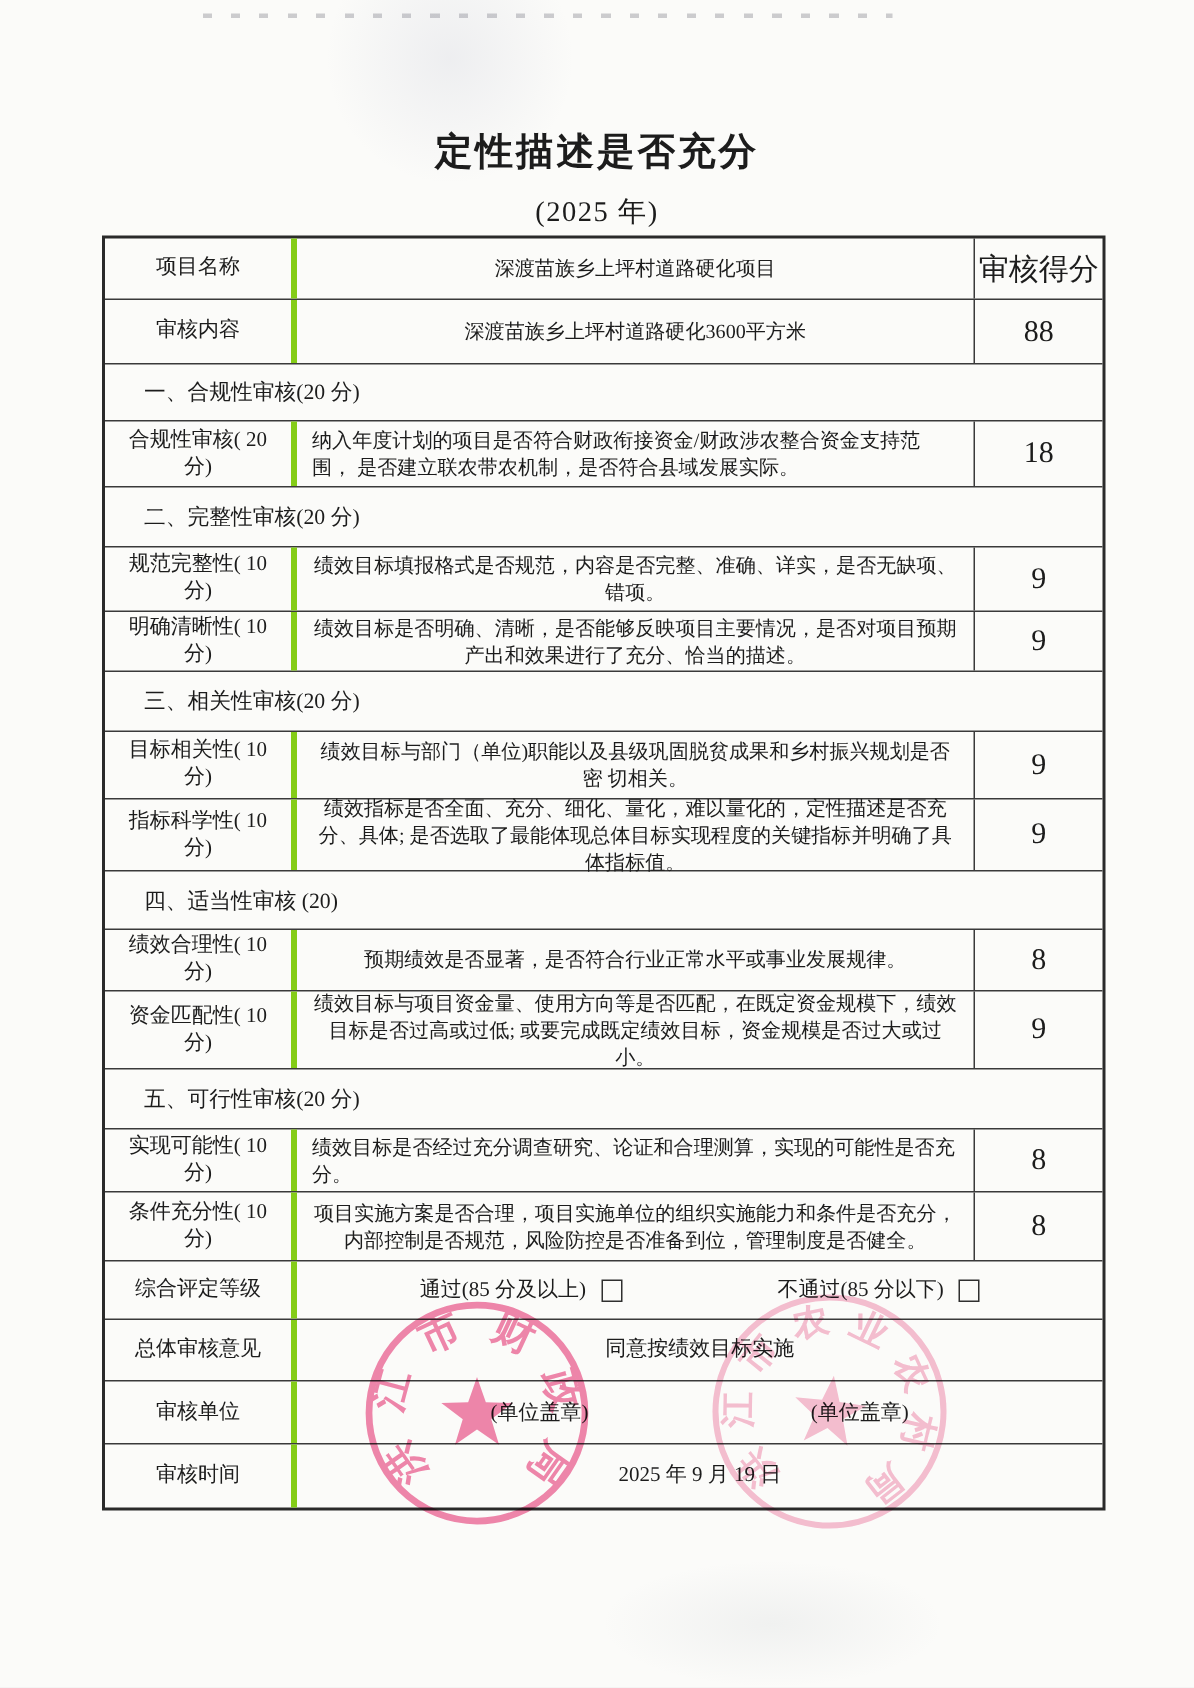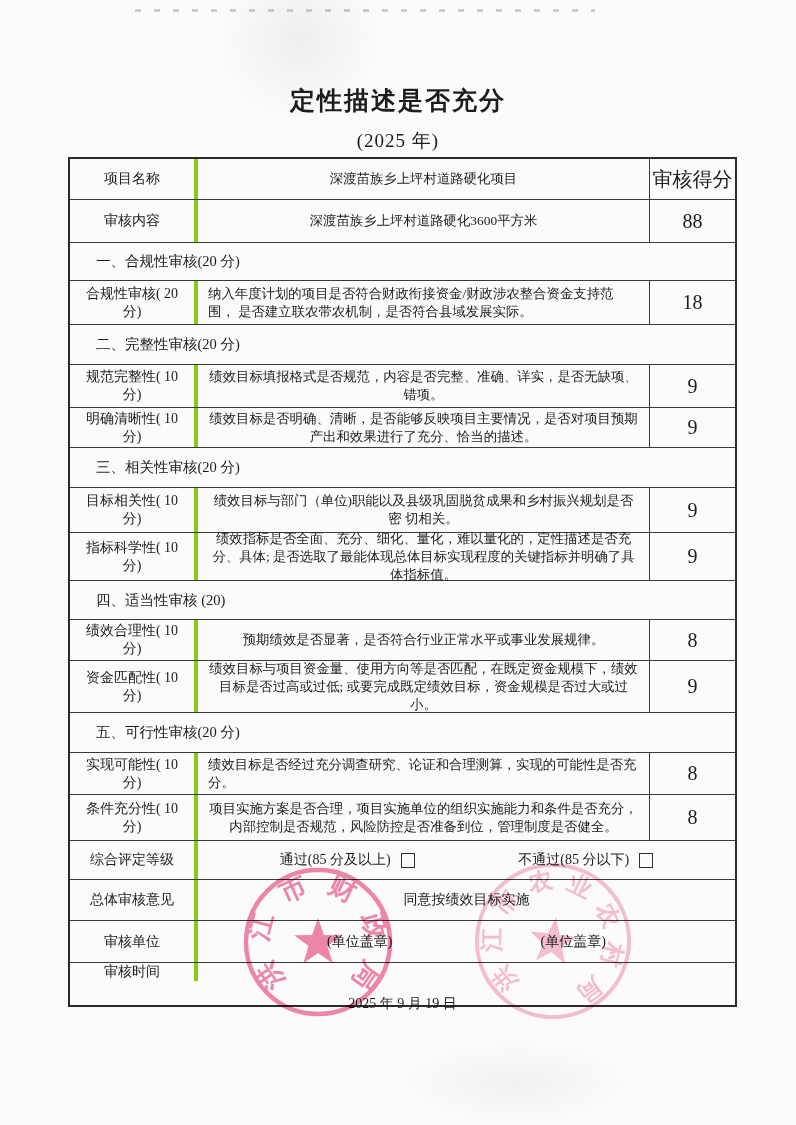--- a/index.html
+++ b/index.html
@@ -32,21 +32,21 @@
     position:absolute; top:128px; left:0; width:100%;
     text-align:center; font-size:19px; letter-spacing:1px;
   }
   
   .tbl{
     position:absolute; left:68px; top:157px; width:669px;
     border:2px solid #2a2a2a; box-sizing:border-box;
     display:flex; flex-direction:column; background:transparent;
   }
   .row{display:flex; box-sizing:border-box; border-bottom:1px solid #3a3a3a;}
-  .row:last-child{border-bottom:none;flex-direction:column;}
+  .row:last-child{border-bottom:none;}
   .cell{box-sizing:border-box; display:flex; align-items:center;}
   .label{
     width:128px; border-right:4px solid #84cc16; justify-content:center;
     text-align:center; font-size:14px; line-height:18px; padding:0 14px;
   }
   .desc{flex:1; font-size:13.4px; line-height:18px; padding:14px 10px; overflow:visible;}
   .desc.center{justify-content:center; text-align:center;}
   .desc.left{justify-content:flex-start; text-align:left;}
   .score{
     width:86px; border-left:1px solid #3a3a3a; justify-content:center;

